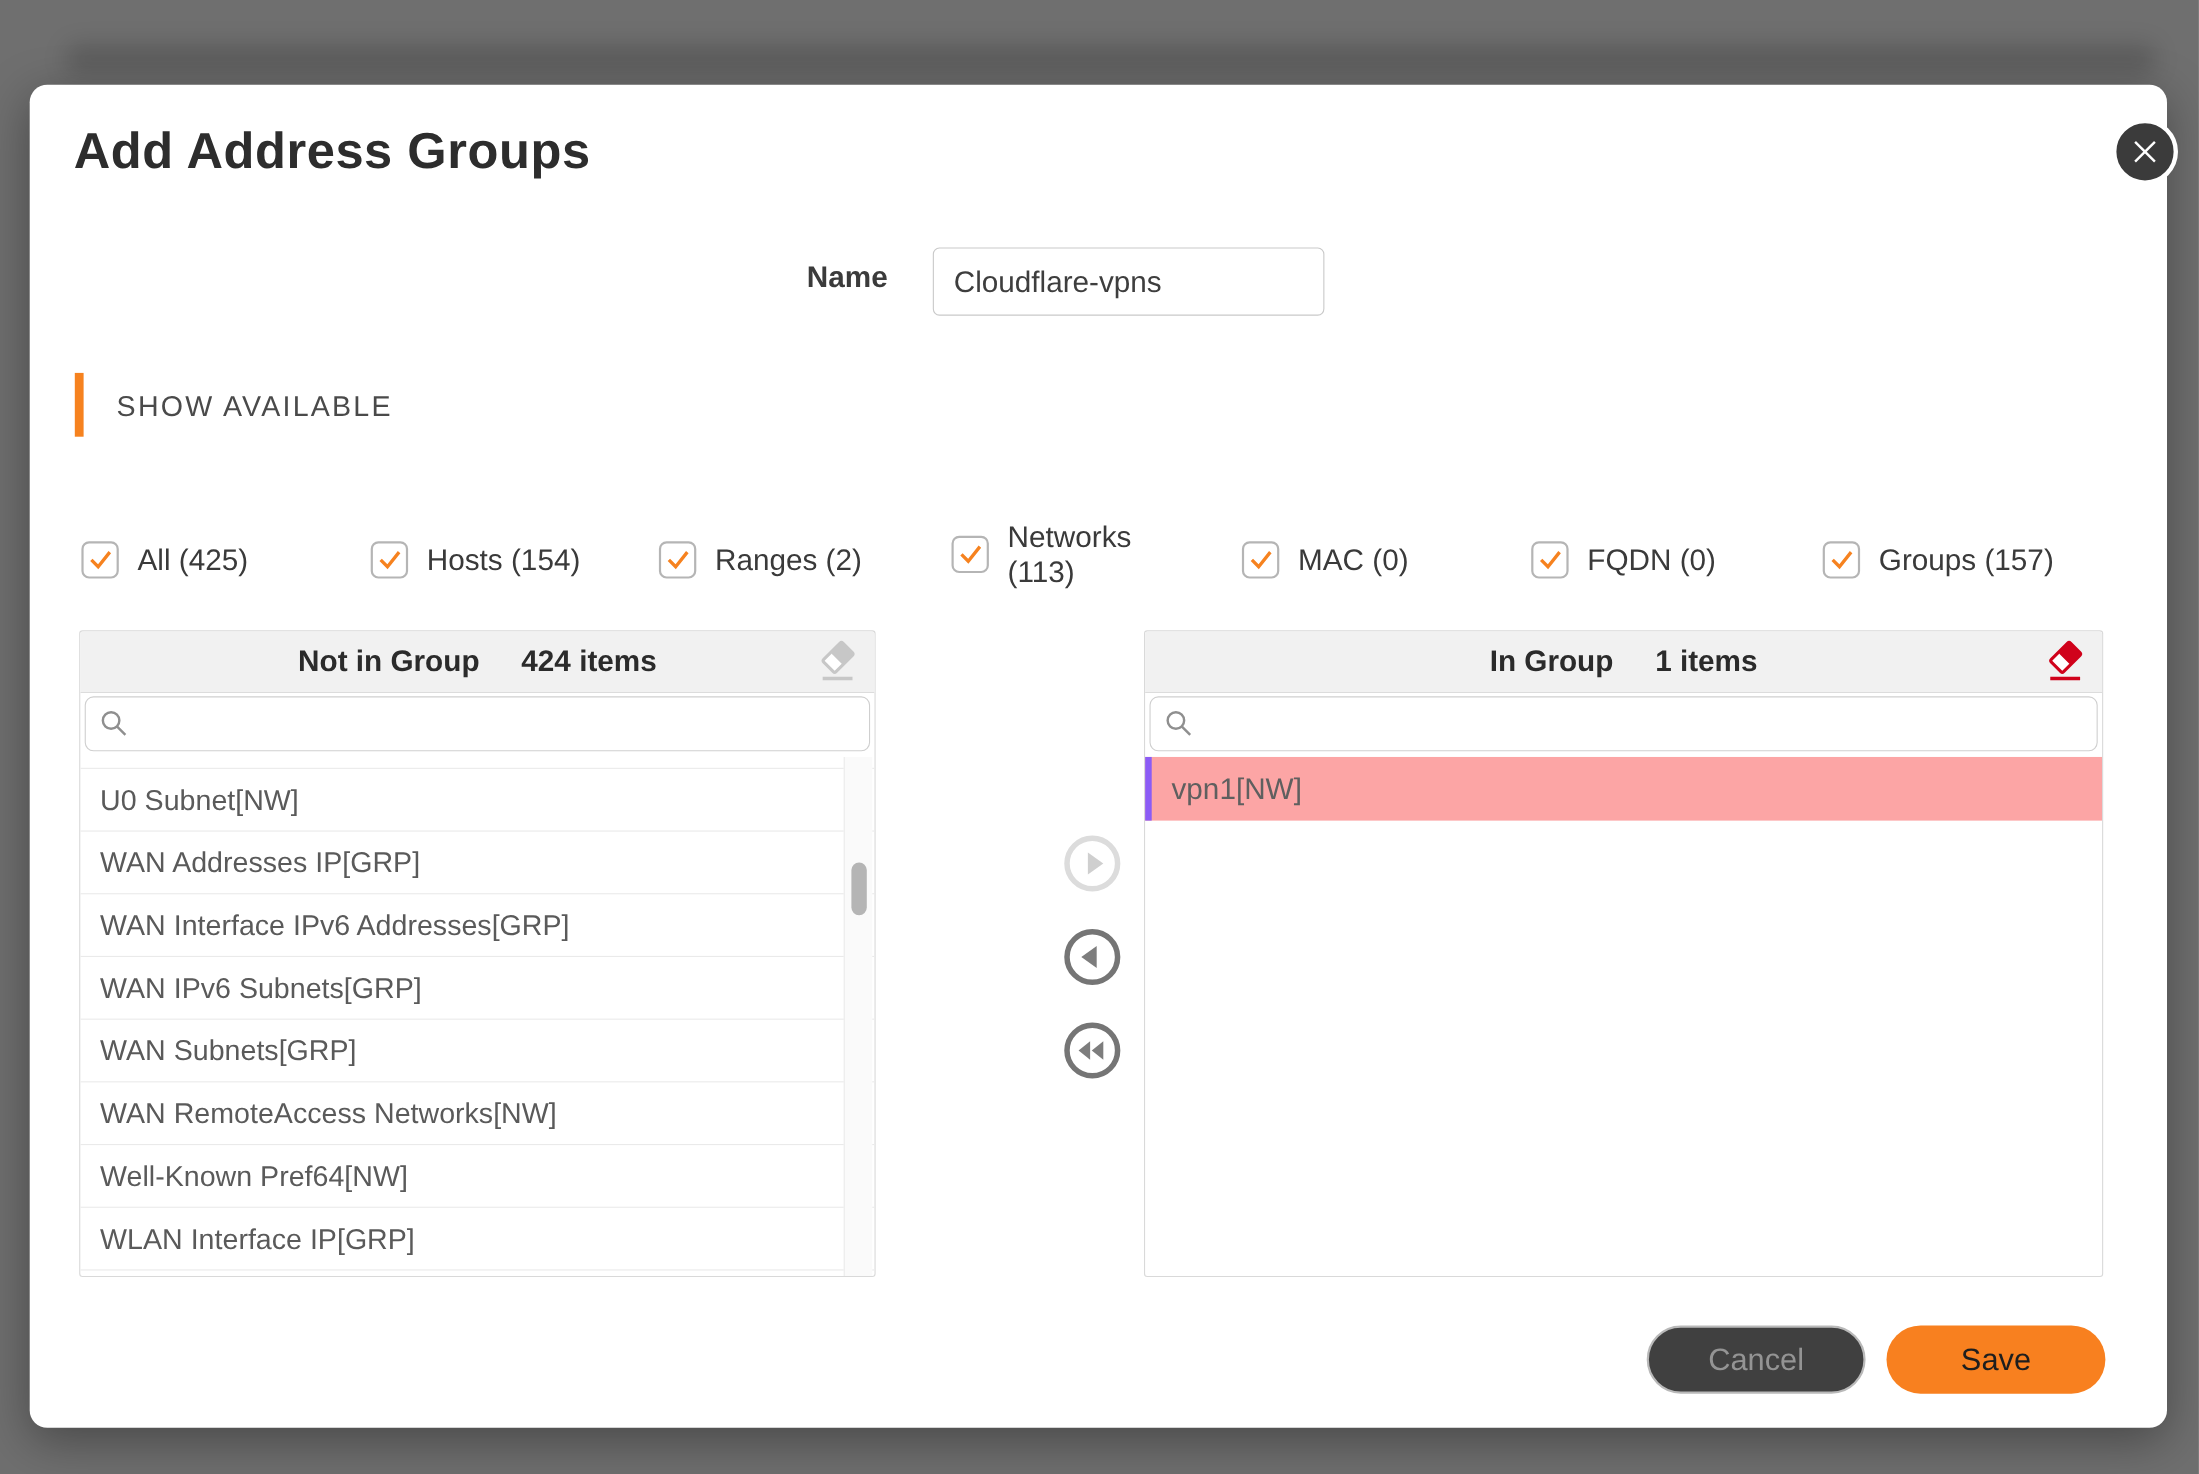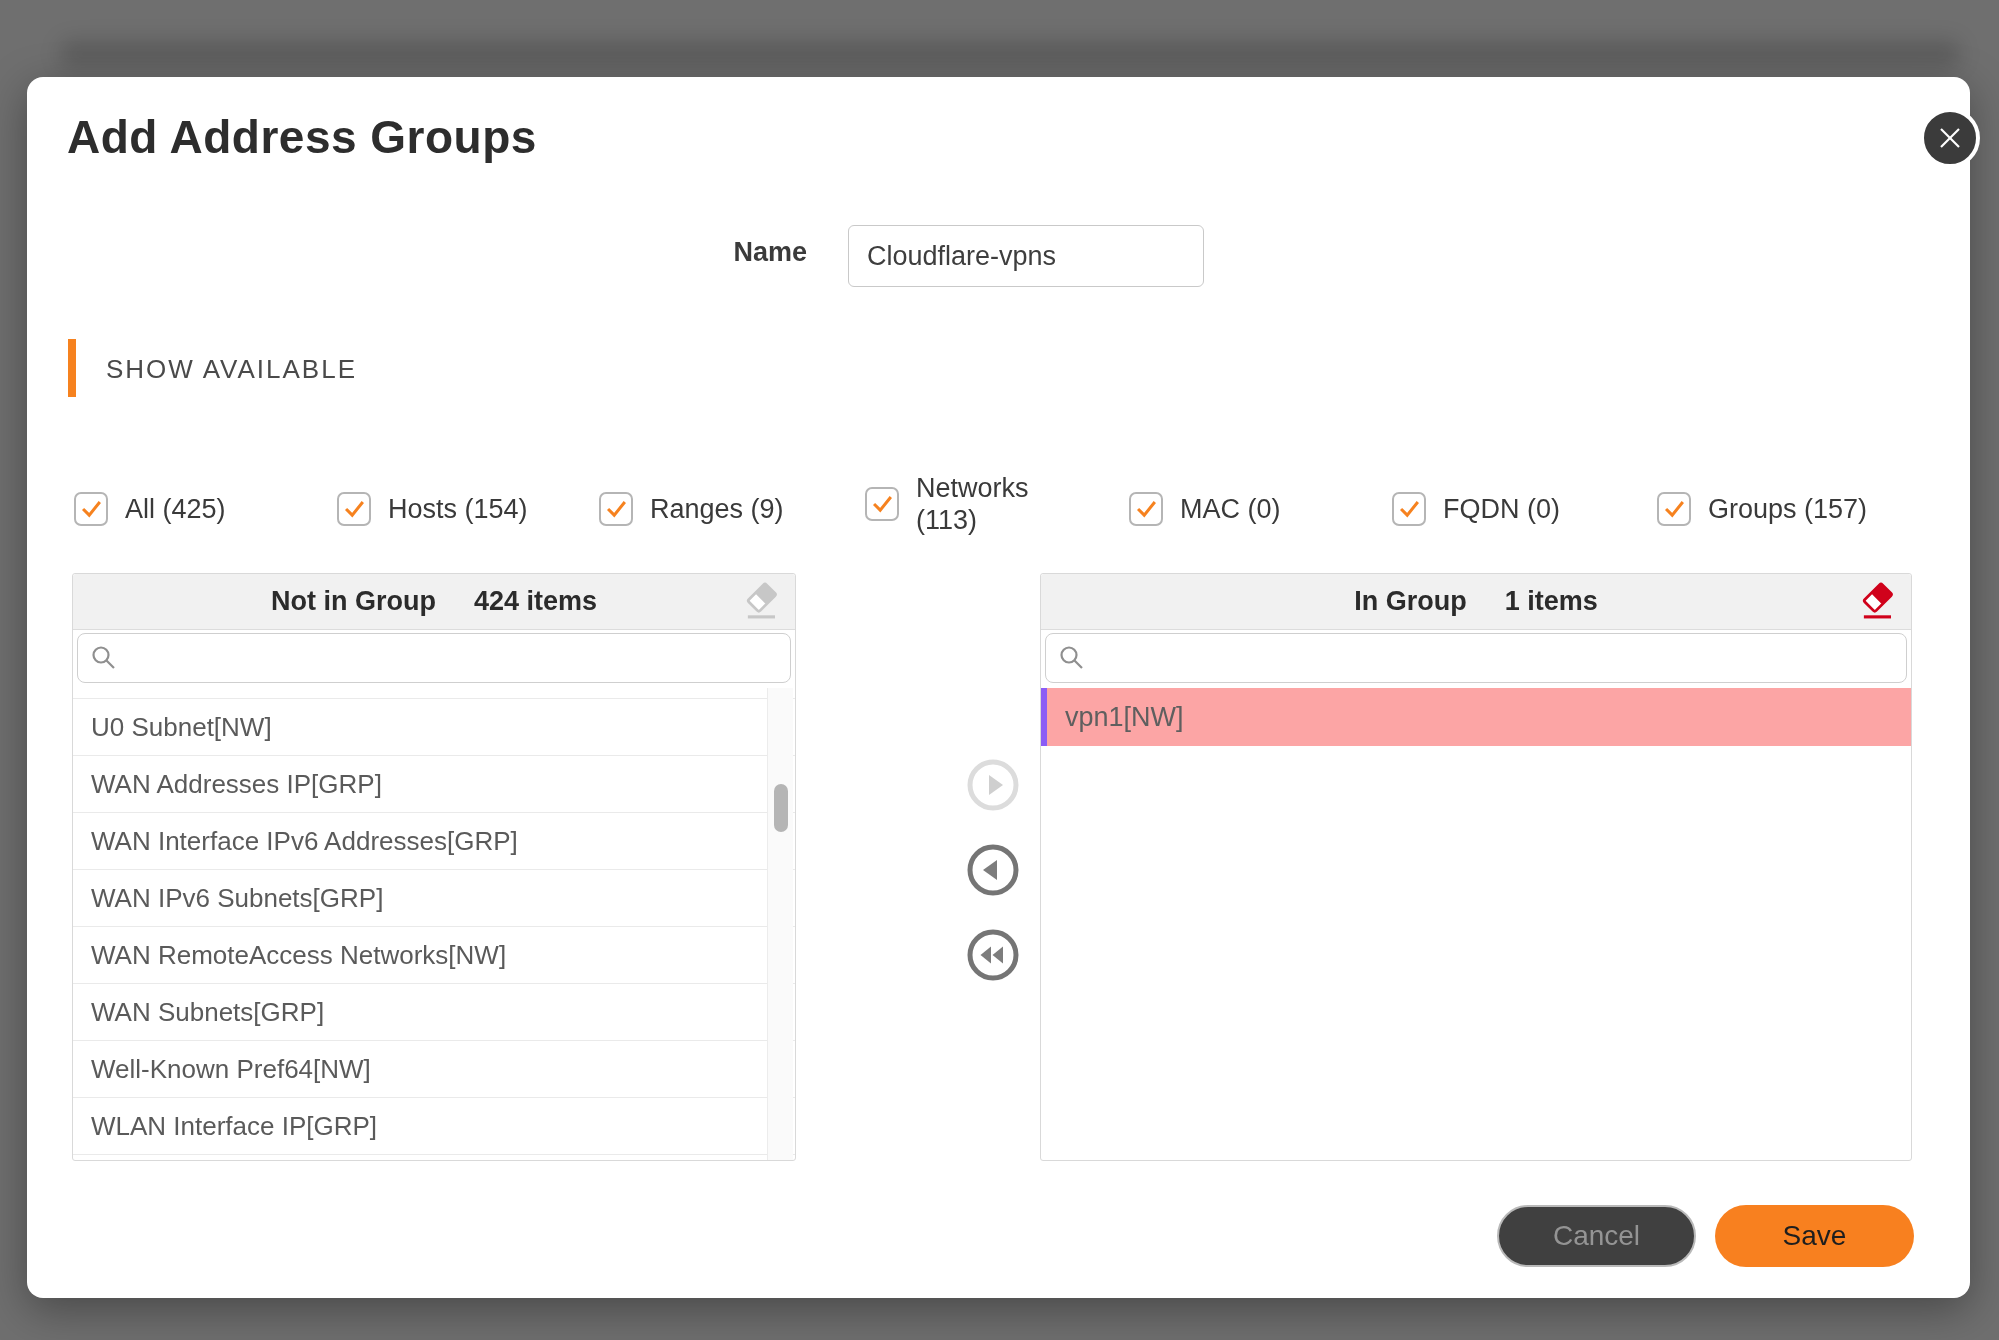--- a/index.html
+++ b/index.html
@@ -164,21 +164,21 @@
         </svg>
     </span>
     <span class="filter-label">Hosts (154)</span>
   </div>
   <div class="filter-item" style="left:572px">
     <span class="cbx">
       <svg width="34" height="34" viewBox="0 0 34 34">
         <polyline points="8,17 15,24 27,9" fill="none" stroke="#f6821f" stroke-width="3.4"></polyline>
         </svg>
     </span>
-    <span class="filter-label">Ranges (9)</span>
+    <span class="filter-label">Ranges (2)</span>
   </div>
   <div class="filter-item two-line" style="left:838px">
     <span class="cbx">
       <svg width="34" height="34" viewBox="0 0 34 34">
         <polyline points="8,17 15,24 27,9" fill="none" stroke="#f6821f" stroke-width="3.4"></polyline>
         </svg>
     </span>
     <span class="filter-label">
       <span style="display:block">Networks</span>
       <span style="display:block">(113)</span>
@@ -229,22 +229,22 @@
         <line x1="16.5" y1="16.5" x2="24" y2="24" stroke="#8f8f8f" stroke-width="2.2"></line>
       </svg>
       <input type="text" value="" style="">
     </div>
     <div class="panel-list">
       <div class="partial-row"></div>
       <div class="list-row">U0 Subnet[NW]</div>
       <div class="list-row">WAN Addresses IP[GRP]</div>
       <div class="list-row">WAN Interface IPv6 Addresses[GRP]</div>
       <div class="list-row">WAN IPv6 Subnets[GRP]</div>
+      <div class="list-row">WAN Subnets[GRP]</div>
       <div class="list-row">WAN RemoteAccess Networks[NW]</div>
-      <div class="list-row">WAN Subnets[GRP]</div>
       <div class="list-row">Well-Known Pref64[NW]</div>
       <div class="list-row">WLAN Interface IP[GRP]</div>
       <div class="scrollbar-track">
         <div class="scrollbar-thumb"></div>
       </div>
     </div>
   </div>
 
   <button class="xfer-btn" style="top:680px" disabled="">
     <svg width="56" height="56" viewBox="0 0 56 56">

